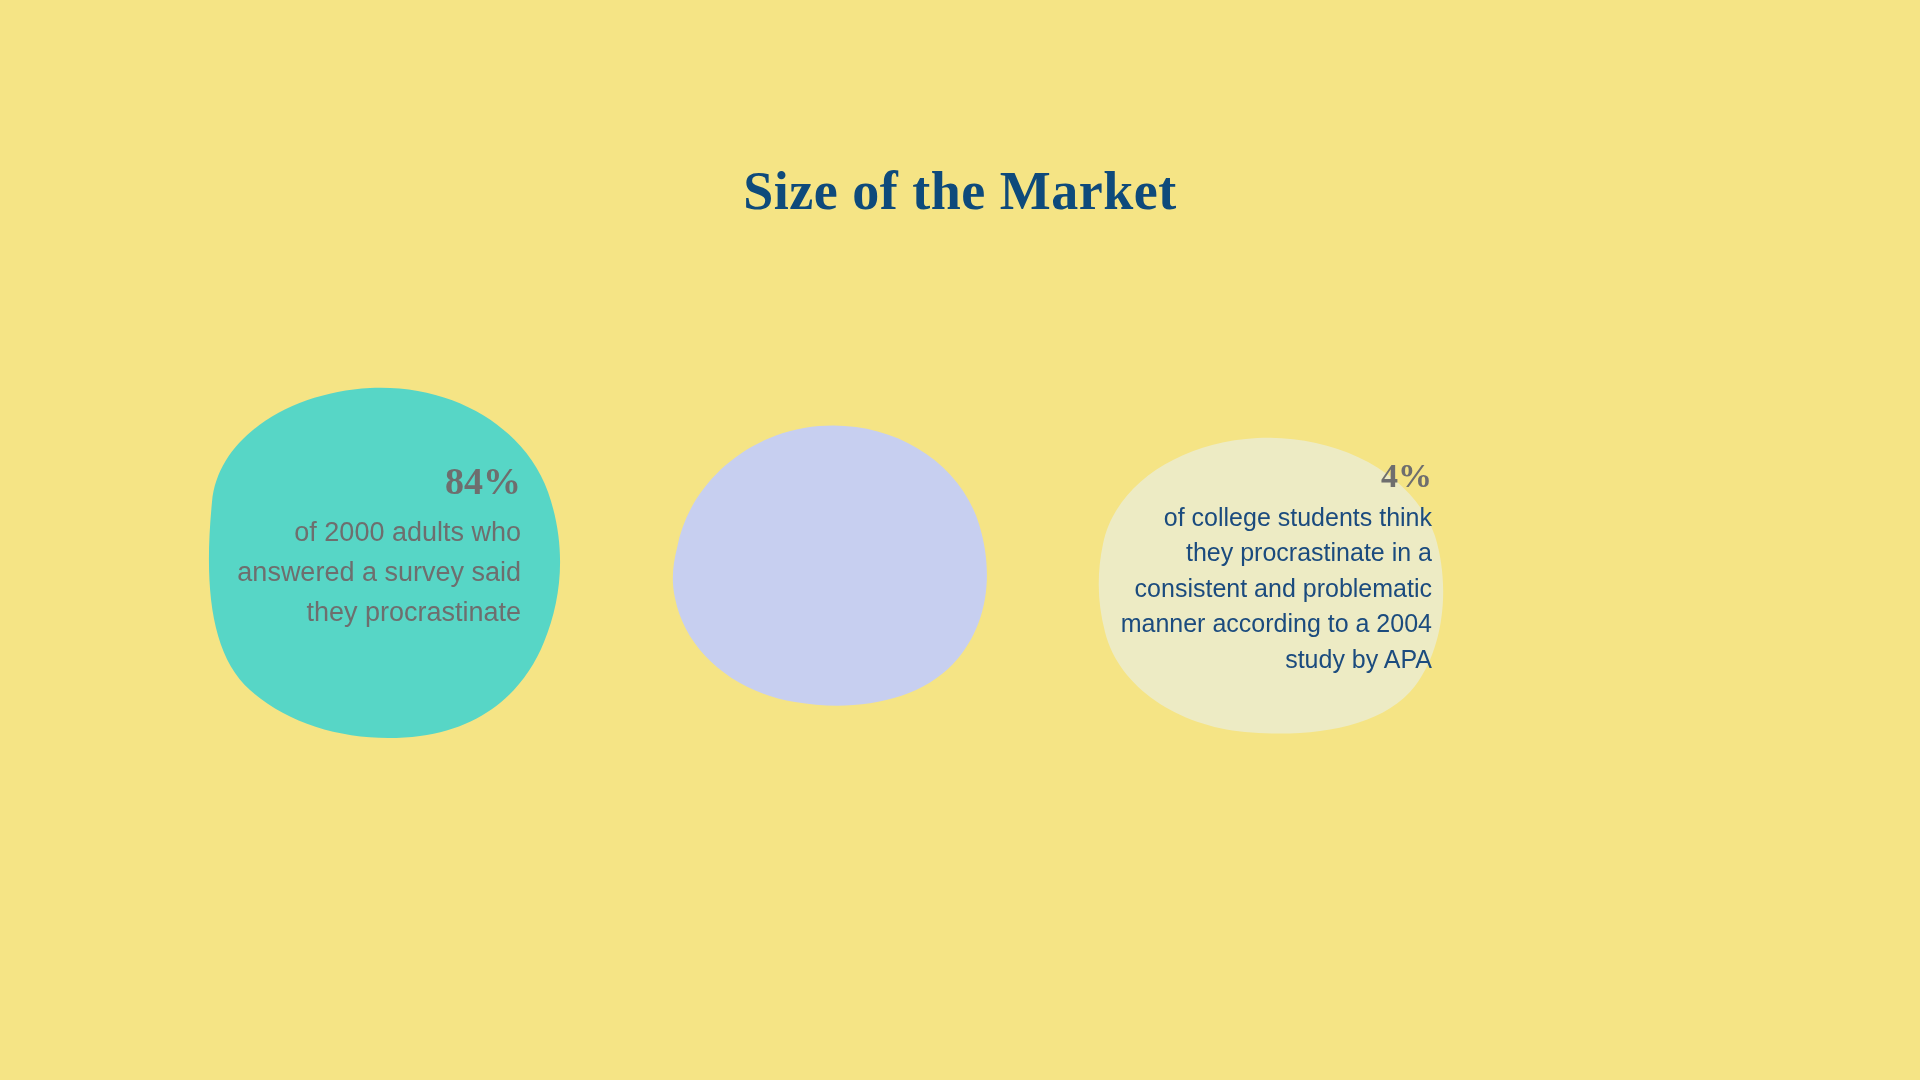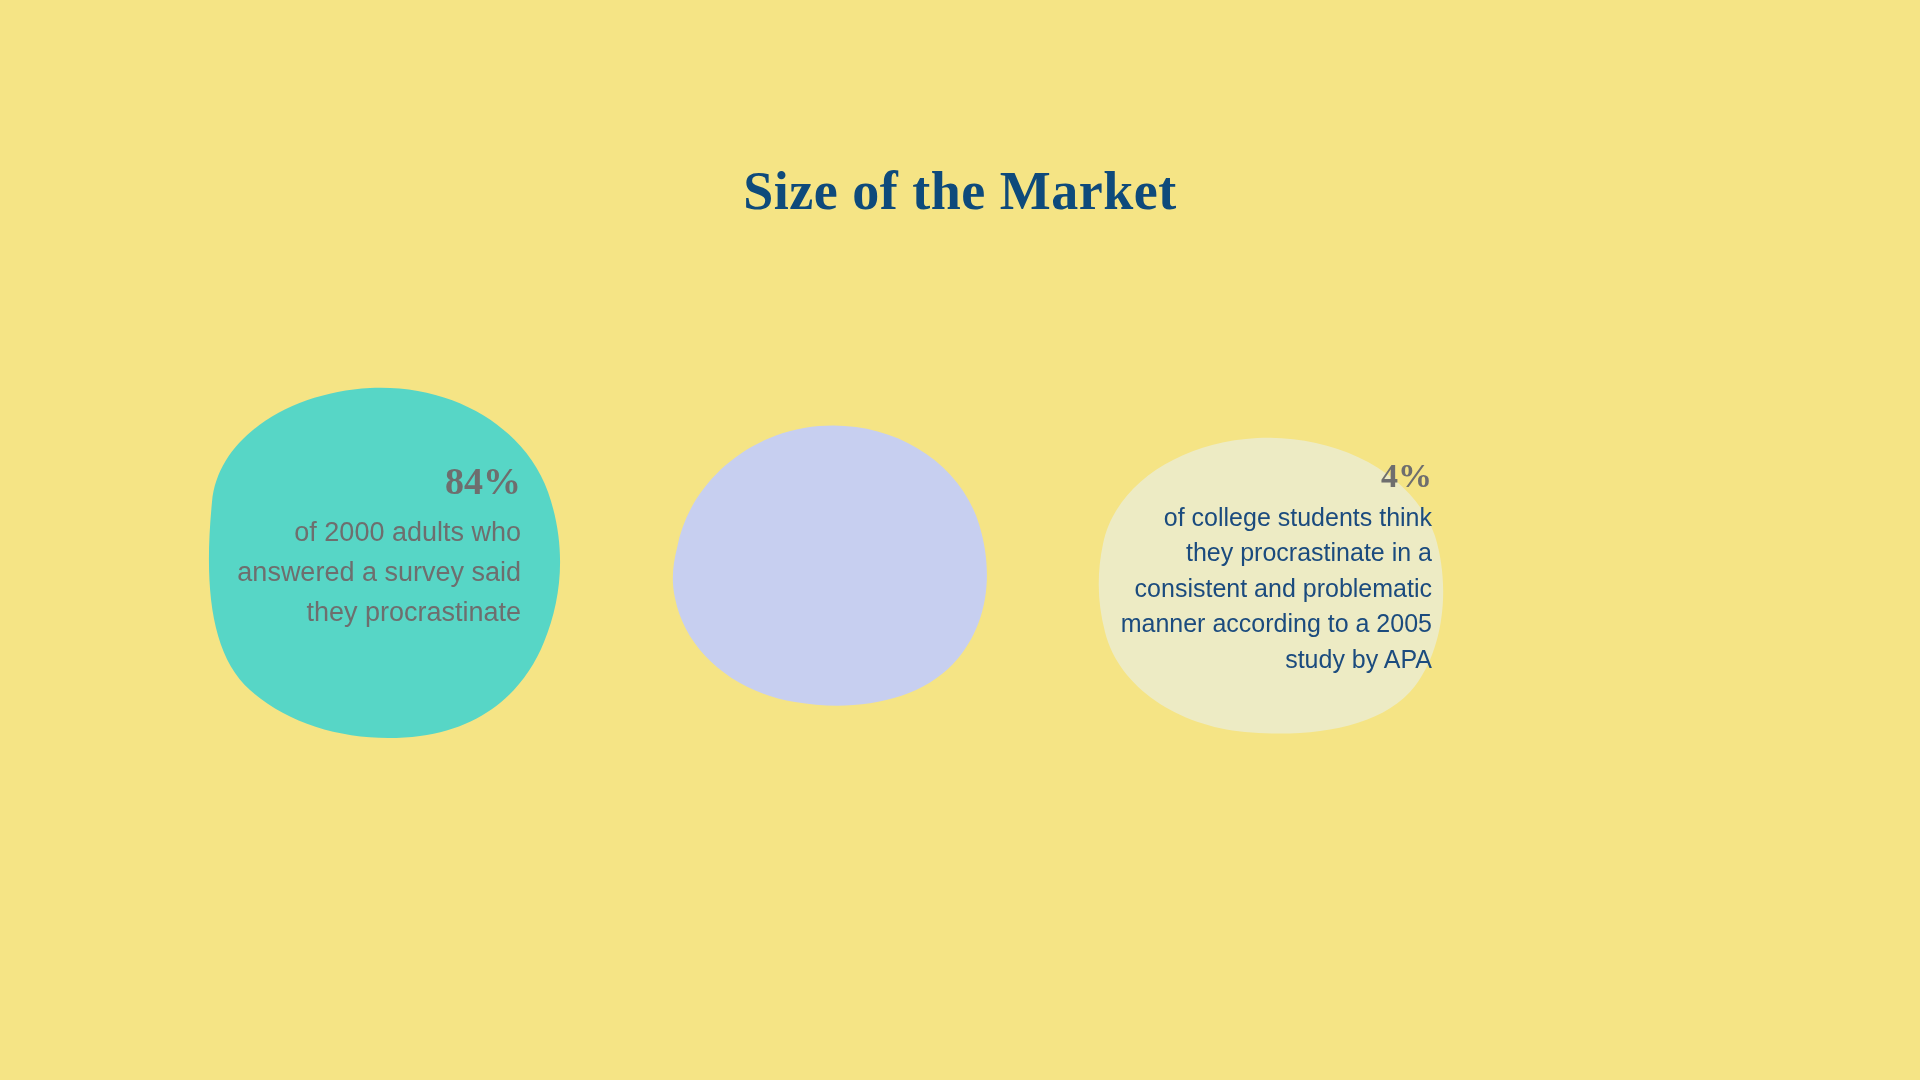--- a/index.html
+++ b/index.html
@@ -117,17 +117,17 @@
       <path d="M 8 112
                C 20 52, 86 10, 162 6
                C 240 2, 318 40, 340 104
                C 355 152, 350 214, 320 254
                C 288 296, 216 306, 150 300
                C 84 294, 24 256, 10 200
                C 2 170, 2 140, 8 112 Z" fill="#EDEBC4"></path>
     </svg>
     <div class="stat-text">
       <div class="stat-pct" style="color: rgb(110, 110, 110);">4%</div>
-      <div class="stat-desc" style="color: rgb(27, 75, 126);">of college students think they procrastinate in a consistent and problematic manner according to a 2005 study by APA</div>
+      <div class="stat-desc" style="color: rgb(27, 75, 126);">of college students think they procrastinate in a consistent and problematic manner according to a 2004 study by APA</div>
     </div>
   </div>
 
 </div>
 
 </body></html>

